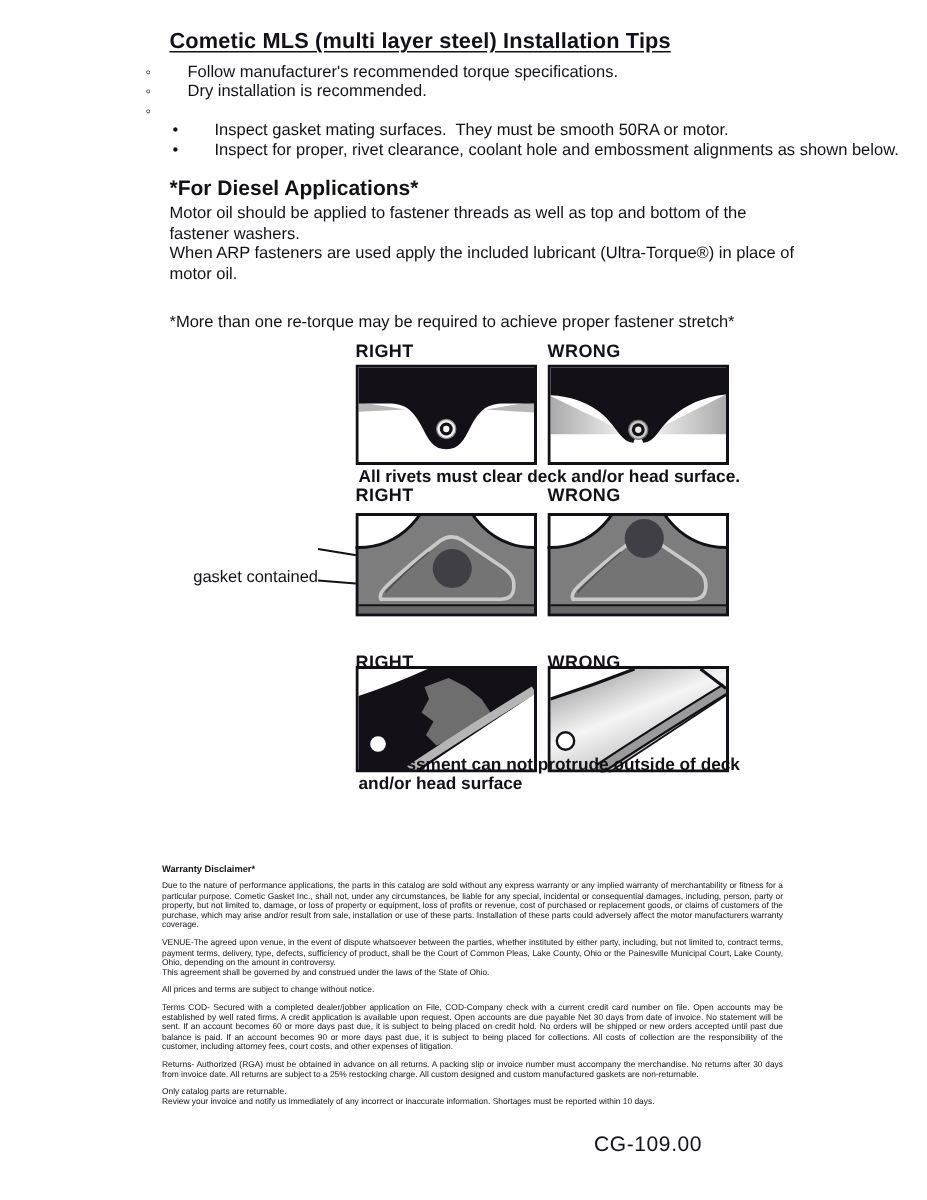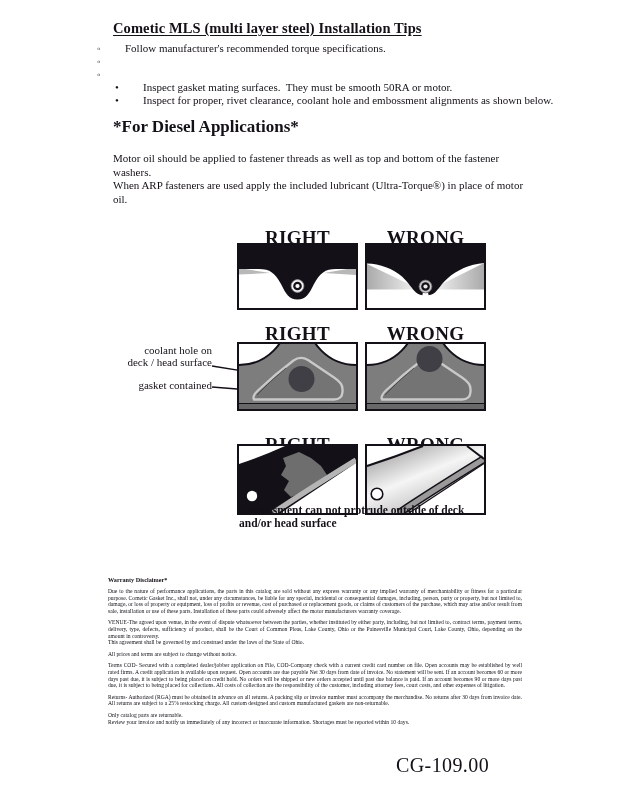--- a/index.html
+++ b/index.html
@@ -1,87 +1,89 @@
 <!DOCTYPE html>
 <html><head>
 <meta charset="utf-8">
 <style>
   html,body{margin:0;padding:0;background:#ffffff;}
   .page{
     position:relative; width:618px; height:800px; background:#ffffff;
-    font-family:Liberation Serif, serif; color:#141018; overflow:hidden;
+    font-family:Liberation Sans, sans-serif; color:#141018; overflow:hidden;
   }
   .abs{position:absolute;}
   .doc-title{
     left:113px; top:20px; font-size:14.5px; font-weight:700;
     text-decoration:underline; text-underline-offset:2px; letter-spacing:0.1px;
   }
   .tips{left:97px; top:42px; font-size:11px; line-height:13px;}
   .tip-row{display:flex; align-items:baseline;}
   .tip-row .marker{width:8px; font-size:10px; flex:0 0 auto;}
   .sub-rows{margin-left:18px;}
   .sub-rows .marker{width:8px; font-size:11px;}
   .tip-text{white-space:pre-wrap;padding-left:20px;}
-  .diesel-heading{left:113px; top:117px; font-size:17px; font-weight:700;}
+  .diesel-heading{left:113px; top:117px; font-size:14px; font-weight:700;}
   .body-para{
     left:113px; width:420px; font-size:11px; line-height:13.5px;
     white-space:pre-line;
   }
-  .p1{top:136px;margin-top:16px;}
+  .p1{top:136px;}
   .p2{top:168px;}
   .note{top:209px;}
   .panel-header{
-    width:121px; text-align:center; font-size:19px; font-weight:700; letter-spacing:0.3px;
+    width:121px; text-align:left; font-size:12px; font-weight:700; letter-spacing:0.3px;
   }
   .caption{
     left:239px; font-size:11.5px; font-weight:700; white-space:pre-line; line-height:12.5px;
   }
   .diagram-label{
     left:108px; width:104px; text-align:right; font-size:11px; line-height:11.5px;
     white-space:pre-line;
   }
   .fineprint{left:108px; top:576px; width:414px; text-align:justify;}
   .fineprint h4{margin:0 0 5px 0; font-size:6.2px;}
   .fineprint p{margin:0 0 5px 0; font-size:5.6px; line-height:6.6px; white-space:pre-line;}
-  .doc-code{left:396px; top:754px; font-size:20px; letter-spacing:0.4px;}
+  .doc-code{left:396px; top:754px; font-size:14px; letter-spacing:0.4px;}
   svg{display:block;}
 </style>
 </head>
 <body>
 
 <div class="page">
 
   <div class="abs doc-title">Cometic MLS (multi layer steel) Installation Tips</div>
 
   <div class="abs tips">
     <div class="tip-row">
       <span class="marker">◦</span>
       <span class="tip-text">Follow manufacturer's recommended torque specifications.</span>
     </div>
     <div class="tip-row">
       <span class="marker">◦</span>
+      <span class="tip-text">Dry installation is recommended.</span>
     </div>
     <div class="tip-row">
       <span class="marker">◦</span>
     </div>
     <div class="sub-rows">
       <div class="tip-row">
         <span class="marker">•</span>
         <span class="tip-text">Inspect gasket mating surfaces.  They must be smooth 50RA or motor.</span>
       </div>
       <div class="tip-row">
         <span class="marker">•</span>
         <span class="tip-text">Inspect for proper, rivet clearance, coolant hole and embossment alignments as shown below.</span>
       </div>
     </div>
   </div>
 
   <div class="abs diesel-heading">*For Diesel Applications*</div>
   <div class="abs body-para p1">Motor oil should be applied to fastener threads as well as top and bottom of the fastener washers.
 When ARP fasteners are used apply the included lubricant (Ultra-Torque®) in place of motor oil.</div>
+  <div class="abs body-para note">*More than one re-torque may be required to achieve proper fastener stretch*</div>
 
   <div class="abs panel-header" style="left:237px; top:227px;">RIGHT</div>
   <div class="abs panel-header" style="left:365px; top:227px;">WRONG</div>
 
   <div class="abs" style="left:237px; top:243px;">
     <svg width="121" height="67" viewBox="0 0 121 67">
       <rect x="0" y="0" width="121" height="67" fill="#ffffff"></rect>
       <polygon points="2,25 33,30 2,31.5" fill="#b8b8b8"></polygon>
       <polygon points="119,24.5 87,30 119,32" fill="#b8b8b8"></polygon>
       <path d="M2,2 H119 V26 H99 C88,26 83,30 77,41 C72,51 69,56.5 60.5,56.5 C52,56.5 49,51 44,41 C38,30 33,26 22,26 H2 Z" fill="#141018"></path>
@@ -109,26 +111,25 @@
       <polygon points="119,20 66,46.5 119,46.5" fill="url(#gR1)"></polygon>
       <path d="M2,2 H119 V20 C104,21.5 92,27 83,35 C76,41 74,46 70,49.5 C66,53.5 55,53.5 51,49.5 C47,46 44,40 37,33.5 C28,25.5 15,21 2,20.5 Z" fill="#141018"></path>
       <circle cx="60.5" cy="52" r="3.1" fill="#ffffff"></circle>
       <circle cx="60.5" cy="43.5" r="6.4" fill="#c9c9c9" stroke="#6e6e6e" stroke-width="0.8"></circle>
       <circle cx="60.5" cy="43.5" r="4.3" fill="#141018"></circle>
       <circle cx="60.5" cy="43.5" r="2.1" fill="#e8e8e8"></circle>
       <rect x="1" y="1" width="119" height="65" fill="none" stroke="#141018" stroke-width="2"></rect>
     </svg>
   </div>
 
+  <div class="abs caption" style="top:312px;">All rivets must clear deck and/or head surface.</div>
 
   <div class="abs panel-header" style="left:237px; top:323px;">RIGHT</div>
   <div class="abs panel-header" style="left:365px; top:323px;">WRONG</div>
 
-  <div class="abs diagram-label" style="top:345px;">coolant hole on
-deck / head surface</div>
   <div class="abs diagram-label" style="top:380px;">gasket contained</div>
 
   <svg class="abs" style="left:108px; top:342px;" width="200" height="55" viewBox="0 0 200 55">
     <line x1="104" y1="24" x2="190" y2="38" stroke="#141018" stroke-width="1.3"></line>
     <line x1="104" y1="45" x2="154" y2="49" stroke="#141018" stroke-width="1.3"></line>
   </svg>
 
   <div class="abs" style="left:237px; top:342px;">
     <svg width="121" height="69" viewBox="0 0 121 69">
       <rect x="0" y="0" width="121" height="69" fill="#7d7d7d"></rect>

